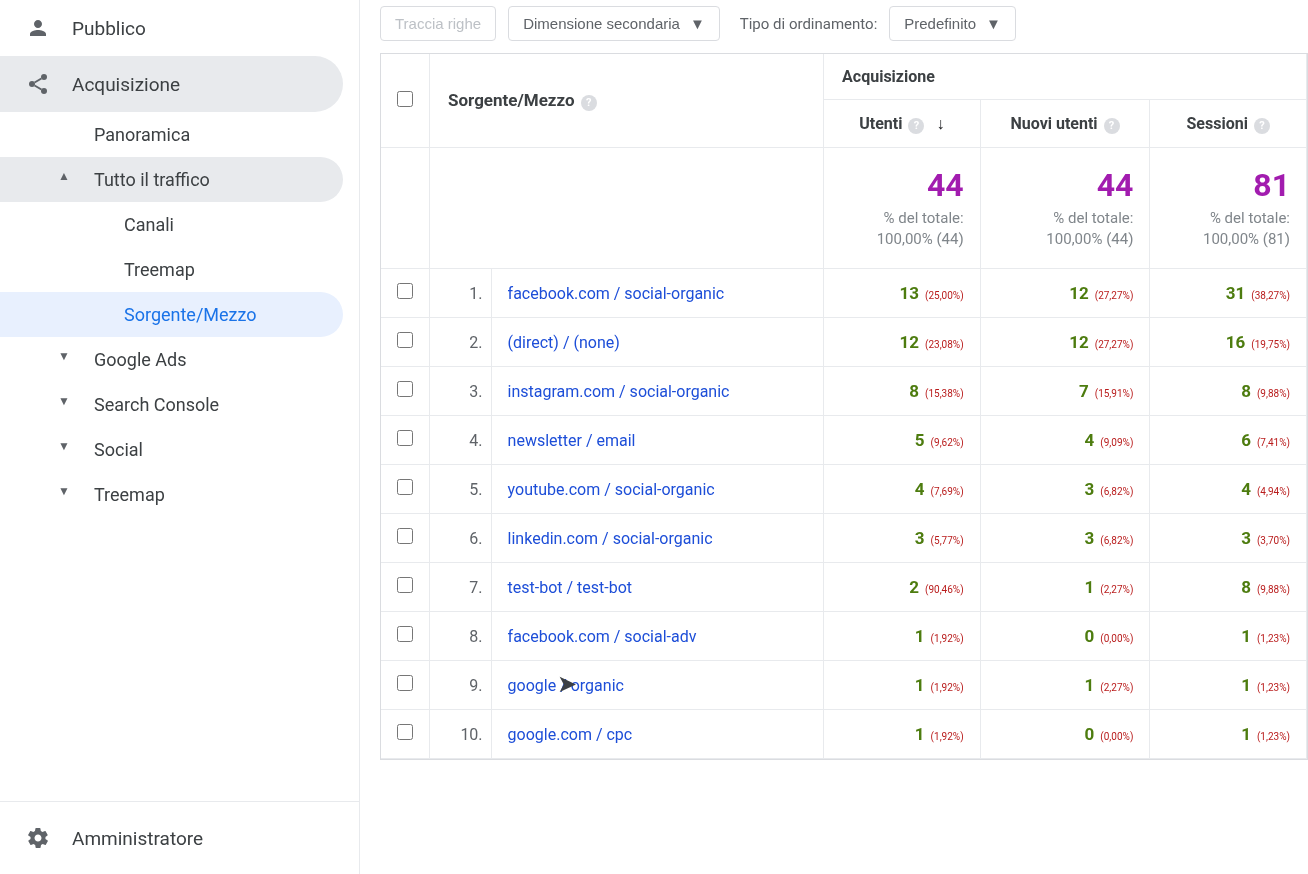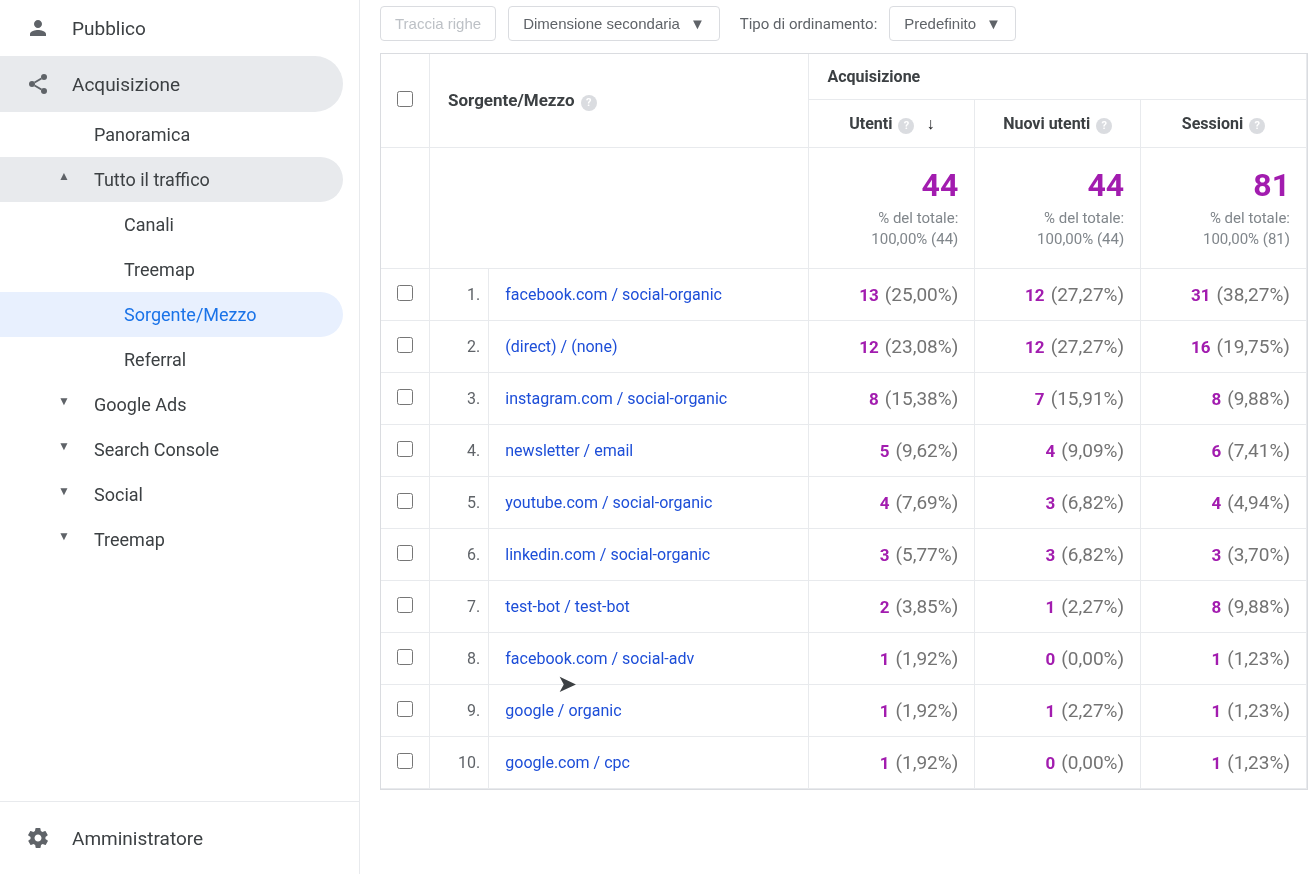--- a/index.html
+++ b/index.html
@@ -32,22 +32,22 @@
 .th-metric .arrow { margin-left: 12px; color: #202124; }
 .help { display: inline-block; width: 16px; height: 16px; border-radius: 50%; background: #dadce0; color: #fff; font-size: 11px; line-height: 16px; text-align: center; margin-left: 6px; }
 .summary td { padding: 18px 16px; text-align: right; vertical-align: top; }
 .summary .big { font-size: 32px; font-weight: 700; color: #a21caf; }
 .summary .sub { font-size: 15px; color: #80868b; margin-top: 4px; line-height: 1.4; }
 .row td { padding: 14px 16px; font-size: 16px; }
 .row .cb { text-align: center; }
 .row .num { text-align: right; color: #5f6368; padding-right: 8px; }
 .row .src a { color: #1d4ed8; text-decoration: none; }
 .row .val { text-align: right; }
-.row .val .n { font-weight: 700; color: #a21caf; margin-right: 6px; font-size: 17px; }
-.row .val .p { color: #737373; font-size: 19px; margin-top: 16px; }
+.row .val .n { font-weight: 700; color: #4d7c0f; margin-right: 6px; font-size: 17px; }
+.row .val .p { color: #b91c1c; font-size: 10px; margin-top: 16px; }
 input[type=checkbox] { width: 16px; height: 16px; }
 .cursor { position: absolute; left: 557px; top: 670px; font-size: 24px; pointer-events: none; }
 svg { fill: currentColor; }
 </style>
 </head>
 <body>
 
 <div class="sidebar">
   <div class="nav-top">
     <div class="nav-item">
@@ -78,23 +78,20 @@
       <span>Tutto il traffico</span>
     </div>
     <div class="nav-leaf">
         <span>Canali</span>
       </div>
     <div class="nav-leaf">
         <span>Treemap</span>
       </div>
     <div class="nav-leaf active">
         <span>Sorgente/Mezzo</span>
-      </div>
-    <div class="nav-leaf">
-        <span>Referral</span>
       </div>
     <div class="nav-sub expandable">
       <span class="caret">▼</span>
       <span>Google Ads</span>
     </div>
     <div class="nav-sub expandable">
       <span class="caret">▼</span>
       <span>Search Console</span>
     </div>
     <div class="nav-sub expandable">
@@ -210,21 +207,21 @@
             <td class="num">6.</td>
             <td class="src"><a href="#">linkedin.com / social-organic</a></td>
             <td class="val"><span class="n">3</span><span class="p">(5,77%)</span></td>
             <td class="val"><span class="n">3</span><span class="p">(6,82%)</span></td>
             <td class="val"><span class="n">3</span><span class="p">(3,70%)</span></td>
           </tr>
           <tr class="row">
             <td class="cb"><input type="checkbox" style=""></td>
             <td class="num">7.</td>
             <td class="src"><a href="#">test-bot / test-bot</a></td>
-            <td class="val"><span class="n">2</span><span class="p">(3,85%)</span></td>
+            <td class="val"><span class="n">2</span><span class="p">(90,46%)</span></td>
             <td class="val"><span class="n">1</span><span class="p">(2,27%)</span></td>
             <td class="val"><span class="n">8</span><span class="p">(9,88%)</span></td>
           </tr>
           <tr class="row">
             <td class="cb"><input type="checkbox" style=""></td>
             <td class="num">8.</td>
             <td class="src"><a href="#">facebook.com / social-adv</a></td>
             <td class="val"><span class="n">1</span><span class="p">(1,92%)</span></td>
             <td class="val"><span class="n">0</span><span class="p">(0,00%)</span></td>
             <td class="val"><span class="n">1</span><span class="p">(1,23%)</span></td>

